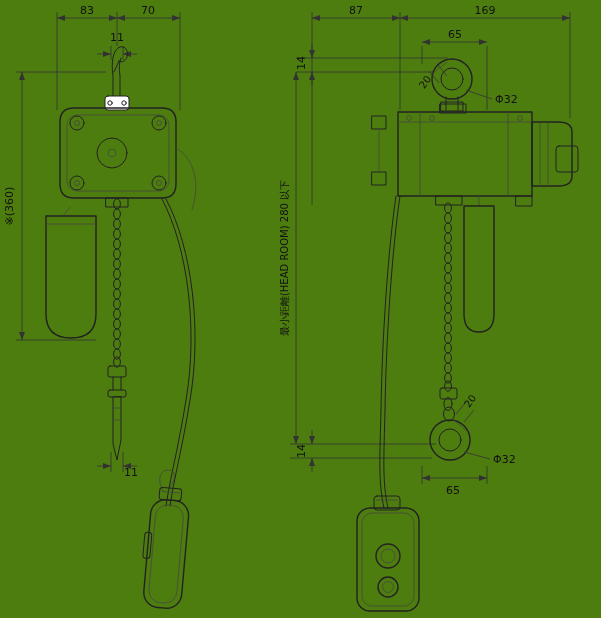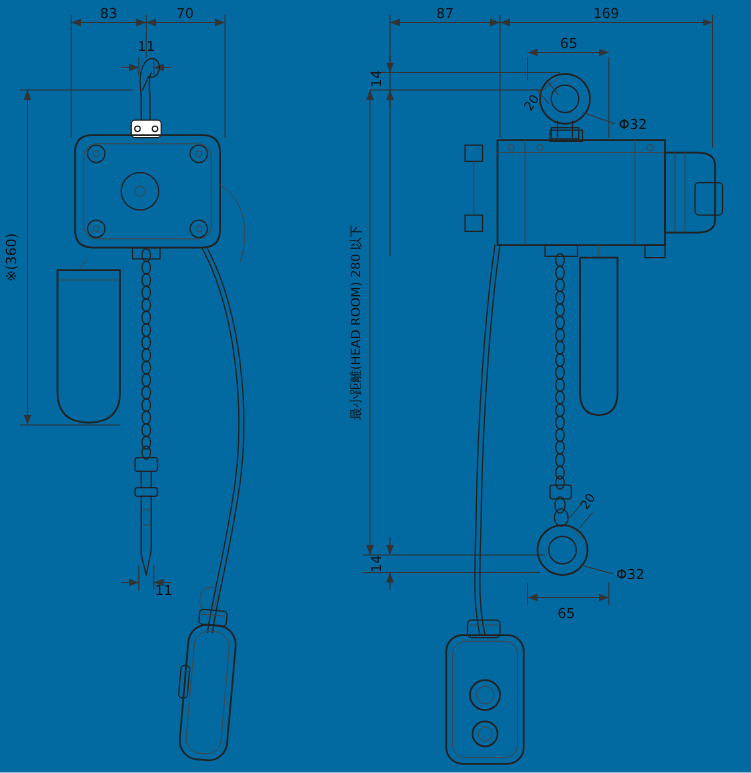--- a/index.html
+++ b/index.html
@@ -1,16 +1,16 @@
 <!DOCTYPE html>
 <html><head>
 <meta charset="utf-8">
 <style>
   html,body{margin:0;padding:0;background:#fff;}
-  .canvas{position:relative;width:601px;height:618px;background:#0369a1;overflow:hidden;
+  .canvas{position:relative;width:601px;height:618px;background:#4d7c0f;overflow:hidden;
           font-family:"DejaVu Sans","Liberation Sans",sans-serif;}
   svg{display:block;}
   svg text{font-family:"DejaVu Sans","Liberation Sans",sans-serif;font-size:11px;fill:#111;}
   svg text.small{font-size:10px;}
   .ol{fill:none;stroke:#222;stroke-width:1.4;stroke-linejoin:round;stroke-linecap:round;}
   .md{fill:none;stroke:#222;stroke-width:1;stroke-linejoin:round;stroke-linecap:round;}
   .tn{fill:none;stroke:#444;stroke-width:0.7;}
   .dim line, .dim path{fill:none;stroke:#333;stroke-width:0.8;}
 </style>
 </head>

